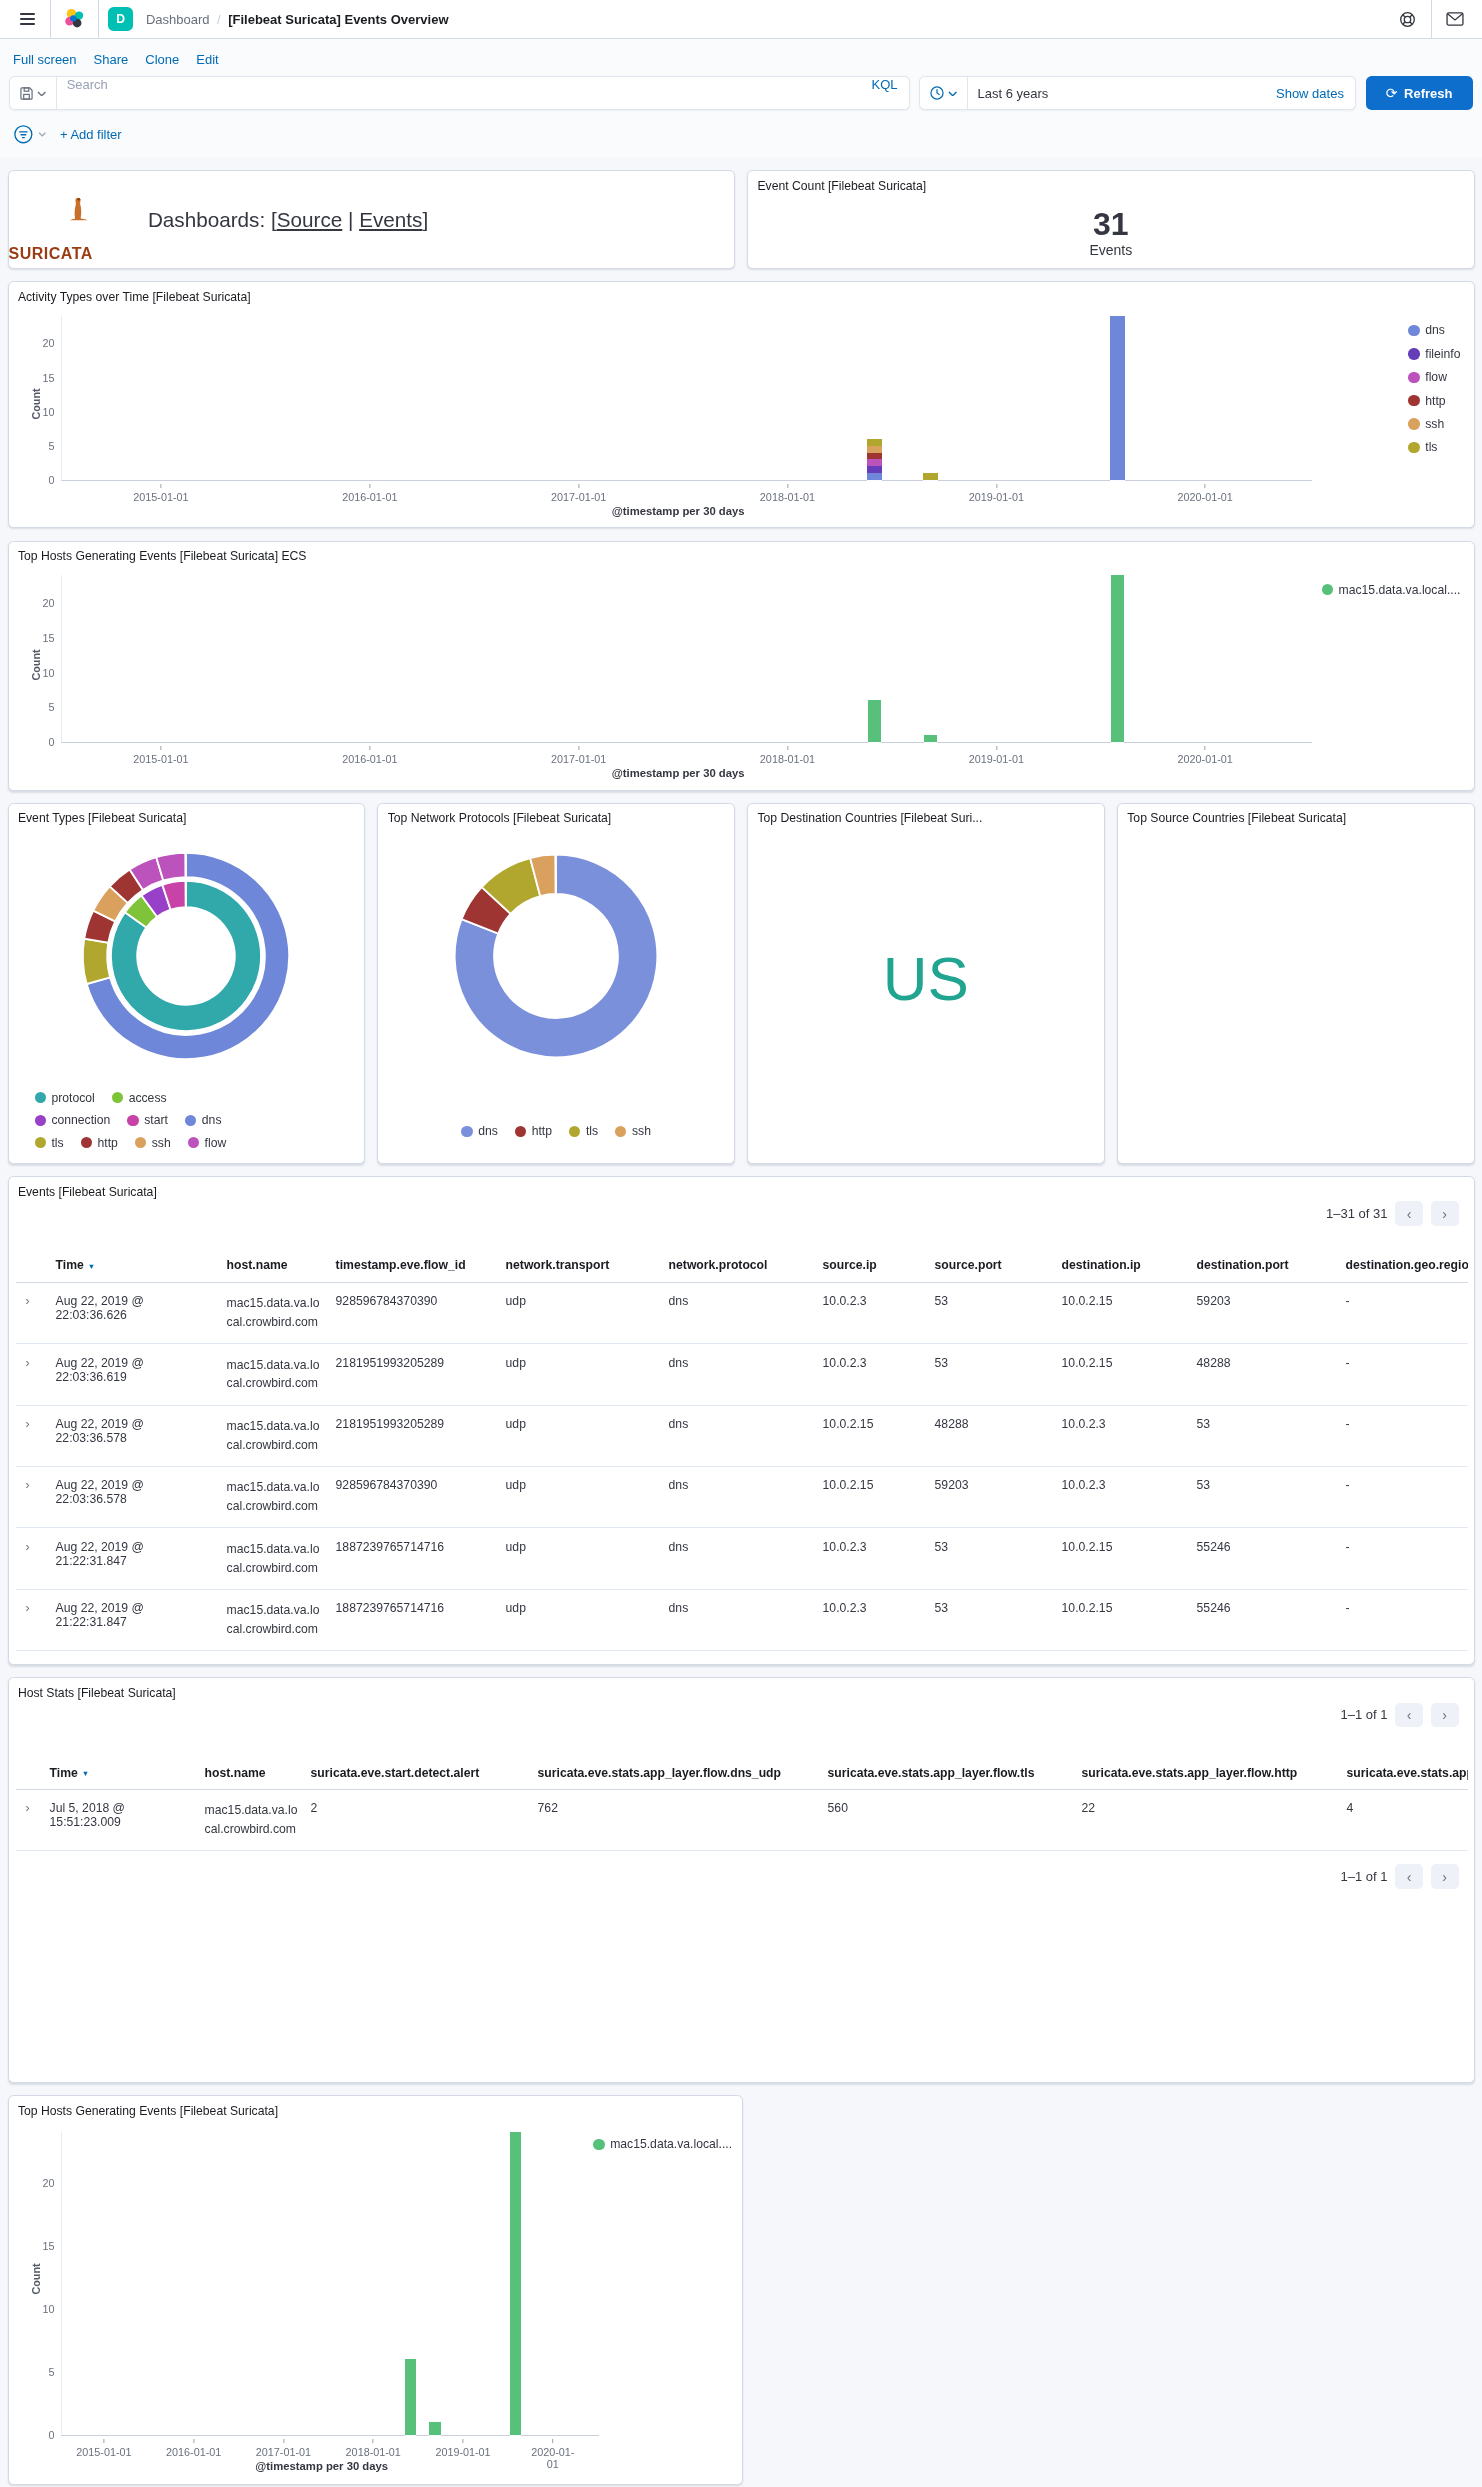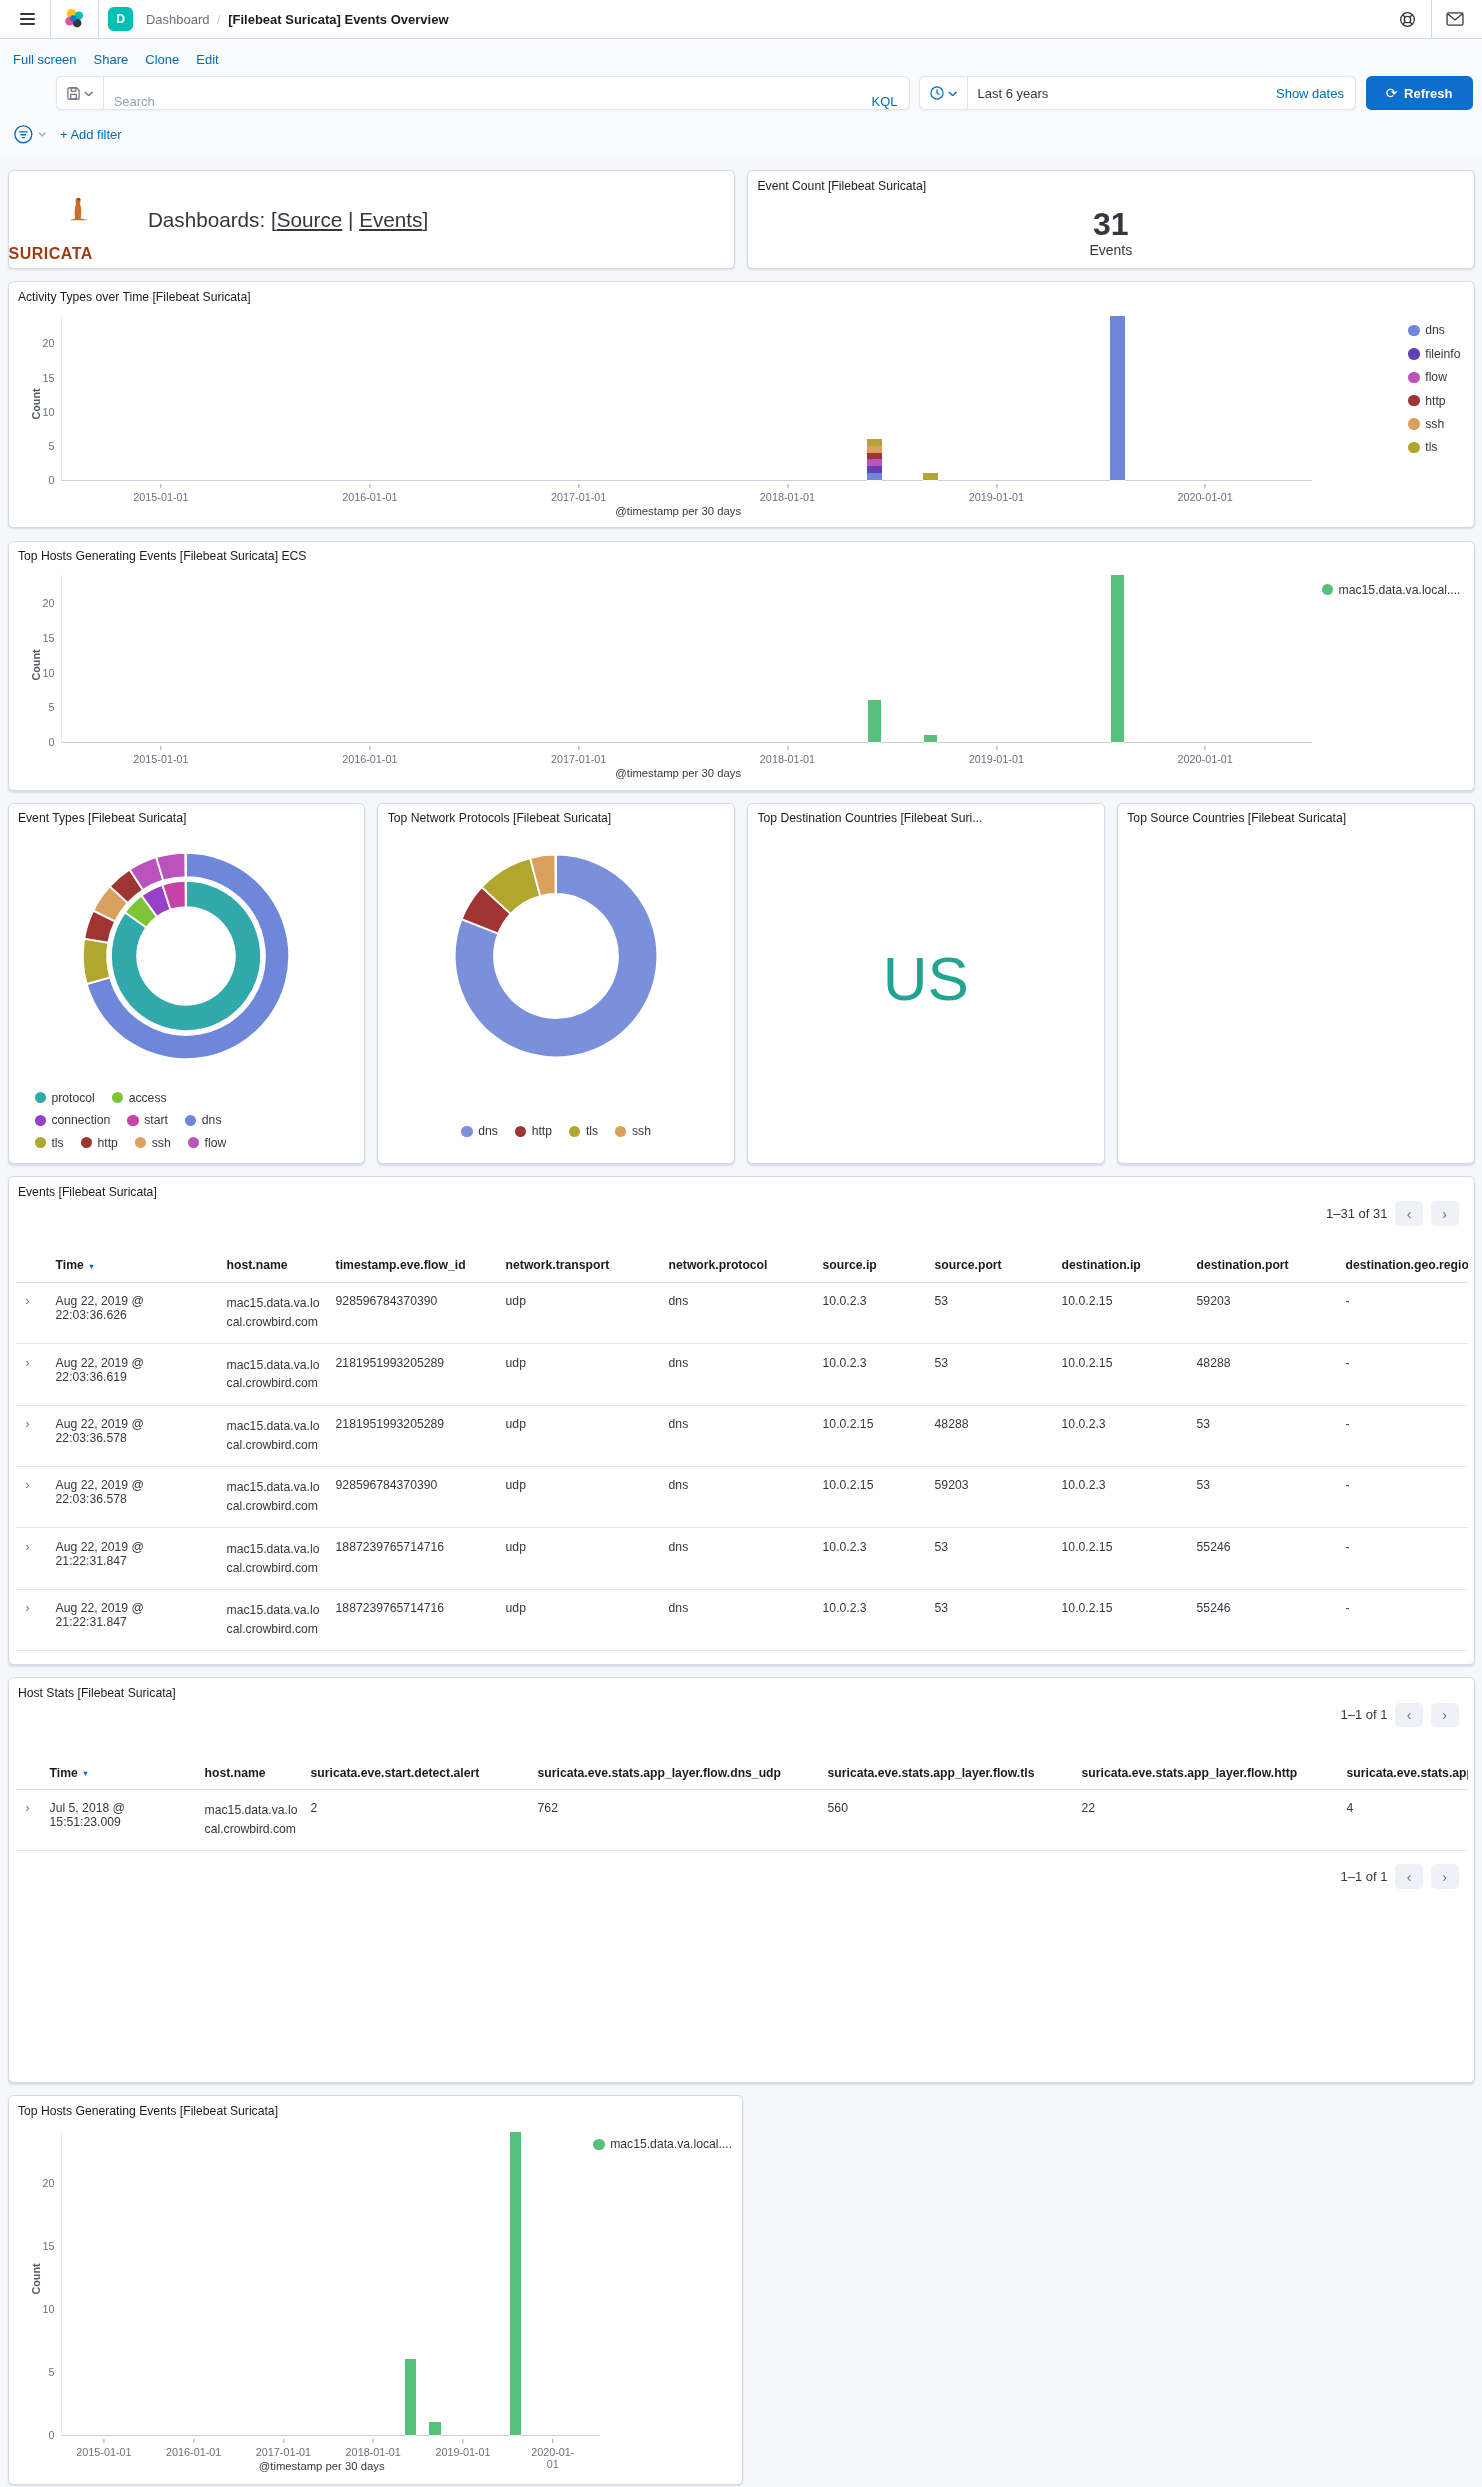--- a/index.html
+++ b/index.html
@@ -18,21 +18,21 @@
   .bc-sep { color:#c9cfdb; }
   .bc-current { color:#1a1c21; font-weight:700; }
   .spacer { flex:1; }
 
   
   .subnav { background:#fafbfd; padding:13px 13px 0; display:flex; gap:17px; }
   .subnav a { color:#006bb4; font-size:13px; text-decoration:none; cursor:pointer; }
 
   
   .querybar { background:#fafbfd; padding:9.4px 9.4px 0; display:flex; gap:9.4px; }
-  .searchbox { flex:1; height:34px; background:#fff; border:0.9px solid #e0e5ee; border-radius:5.6px; display:flex; align-items:flex-end; box-shadow:0 0.9px 1.9px rgba(152,162,179,.15);margin-left:47px; }
+  .searchbox { flex:1; height:34px; background:#fff; border:0.9px solid #e0e5ee; border-radius:5.6px; display:flex; align-items:flex-start; box-shadow:0 0.9px 1.9px rgba(152,162,179,.15); }
   .save-q { display:flex; align-items:center; gap:4.7px; padding:0 9.4px; background:none; border:none; border-right:0.9px solid #e0e5ee; height:100%; cursor:pointer; color:#69707d; }
   .searchbox input { flex:1; border:none; outline:none; font-size:13px; padding:0 9.4px; color:#343741; background:transparent; font-family:"Liberation Sans",sans-serif; }
   .searchbox input::placeholder { color:#98a2b3; }
   .kql { color:#006bb4; font-size:13px; font-weight:500; padding:0 11.3px; cursor:pointer; }
   .timebox { width:437px; height:34px; background:#fff; border:0.9px solid #e0e5ee; border-radius:5.6px; display:flex; align-items:center; box-shadow:0 0.9px 1.9px rgba(152,162,179,.15); }
   .time-left { display:flex; align-items:center; gap:4.7px; padding:0 9.4px; height:100%; background:none; border:none; border-right:0.9px solid #e0e5ee; cursor:pointer; }
   .time-value { flex:1; font-size:13px; color:#343741; padding:0 9.4px; cursor:pointer; }
   .showdates { color:#006bb4; font-size:13px; font-weight:500; padding:0 11.3px; cursor:pointer; text-decoration:none; }
   .refresh { width:107px; height:34px; background:#0d6ecb; border:none; border-radius:5.6px; color:#fff; font-size:13px; font-weight:600; display:flex; align-items:center; justify-content:center; gap:6.6px; cursor:pointer; font-family:"Liberation Sans",sans-serif; }
   .refresh .g { font-size:14px; font-weight:400; }
@@ -67,21 +67,21 @@
   .vis-holder { position:absolute; top:28px; left:9.4px; right:162px; bottom:7.5px; }
   .vis { position:relative; height:100%; padding:5.6px 0 39px 43px; }
   .plot { position:relative; height:100%; border-bottom:0.9px solid #c9cfdb; border-left:0.9px solid #e8ebf2; }
   .ytick { position:absolute; right:calc(100% + 7.5px); transform:translateY(50%); font-size:10.8px; color:#69707d; }
   .ylab { position:absolute; left:1.9px; top:42%; transform:rotate(-90deg); font-size:10.8px; font-weight:700; color:#535966; }
   .bar { position:absolute; bottom:0; display:flex; flex-direction:column; }
   .seg { box-shadow:0 0.9px 0 #fff; }
   .xticks { position:absolute; left:43px; right:0; top:calc(100% - 36px); height:19px; }
   .xtick { position:absolute; top:0; transform:translateX(-50%); text-align:center; font-size:10.8px; color:#69707d; }
   .xtick i { display:block; width:0.9px; height:3.8px; background:#98a2b3; margin:0 auto 2.8px; }
-  .xlab { position:absolute; left:43px; right:16px; top:calc(100% - 15px); text-align:center; font-size:11.3px; font-weight:400; color:#343741; }
+  .xlab { position:absolute; left:43px; right:16px; top:calc(100% - 15px); text-align:center; font-size:11.3px; font-weight:700; color:#343741; }
   .chart-legend { position:absolute; right:13px; top:41px; display:flex; flex-direction:column; gap:9.4px; max-width:141px; }
   .legend-row { display:flex; gap:17px; }
   .legend-item { display:flex; align-items:center; gap:5.6px; font-size:12.2px; color:#343741; white-space:nowrap; cursor:pointer; }
   .legend-item .dot { width:11.3px; height:11.3px; border-radius:50%; flex:0 0 auto; }
 
   
   .rowD { height:361px; }
   .rowD .panel { flex:1; }
   .pie-body { position:absolute; top:28px; left:0; right:0; bottom:83px; display:flex; align-items:center; justify-content:center; }
   .pie-legend { position:absolute; left:0; right:0; bottom:13px; display:flex; flex-direction:column; gap:8.5px; padding-left:26px; }

